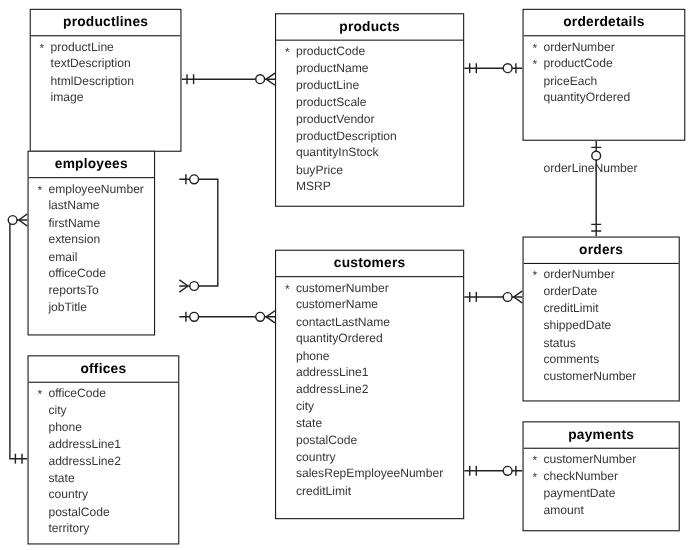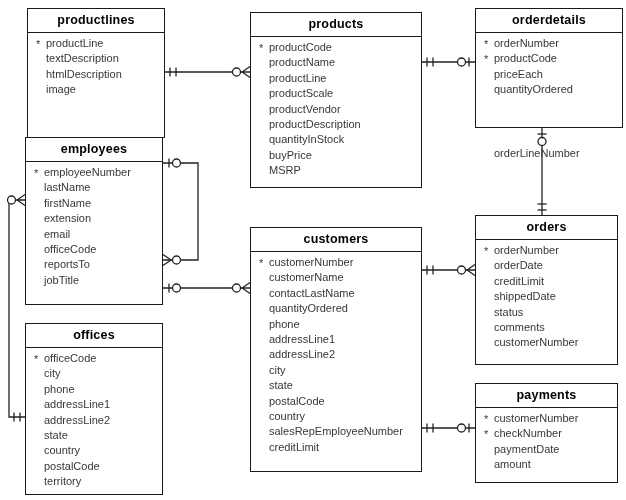--- a/index.html
+++ b/index.html
@@ -117,21 +117,21 @@
     <div class="er-table" style="left: 475px; top: 8px; width: 148px; height: 120px; border-color: rgb(26, 26, 26);">
       <div class="er-title" style="color: rgb(0, 0, 0); border-color: rgb(26, 26, 26);">orderdetails</div>
       <div class="er-fields">
         <div class="er-row" style="color: rgb(55, 55, 59);"><span class="er-pk">*</span><span>orderNumber</span></div>
         <div class="er-row" style="color: rgb(55, 55, 59);"><span class="er-pk">*</span><span>productCode</span></div>
         <div class="er-row" style="color: rgb(55, 55, 59);"><span>priceEach</span></div>
         <div class="er-row" style="color: rgb(55, 55, 59);"><span>quantityOrdered</span></div>
         <div class="er-row" style="color: rgb(55, 55, 59); margin-top: 48px;"><span>orderLineNumber</span></div>
       </div>
     </div>
-    <div class="er-table" style="left: 25px; top: 137px; width: 138px; height: 168px; border-color: rgb(26, 26, 26);">
+    <div class="er-table" style="left: 25px; top: 137px; width: 116px; height: 168px; border-color: rgb(26, 26, 26);">
       <div class="er-title" style="color: rgb(0, 0, 0); border-color: rgb(26, 26, 26);">employees</div>
       <div class="er-fields">
         <div class="er-row" style="color: rgb(55, 55, 59);"><span class="er-pk">*</span><span>employeeNumber</span></div>
         <div class="er-row" style="color: rgb(55, 55, 59);"><span>lastName</span></div>
         <div class="er-row" style="color: rgb(55, 55, 59);"><span>firstName</span></div>
         <div class="er-row" style="color: rgb(55, 55, 59);"><span>extension</span></div>
         <div class="er-row" style="color: rgb(55, 55, 59);"><span>email</span></div>
         <div class="er-row" style="color: rgb(55, 55, 59);"><span>officeCode</span></div>
         <div class="er-row" style="color: rgb(55, 55, 59);"><span>reportsTo</span></div>
         <div class="er-row" style="color: rgb(55, 55, 59);"><span>jobTitle</span></div>

